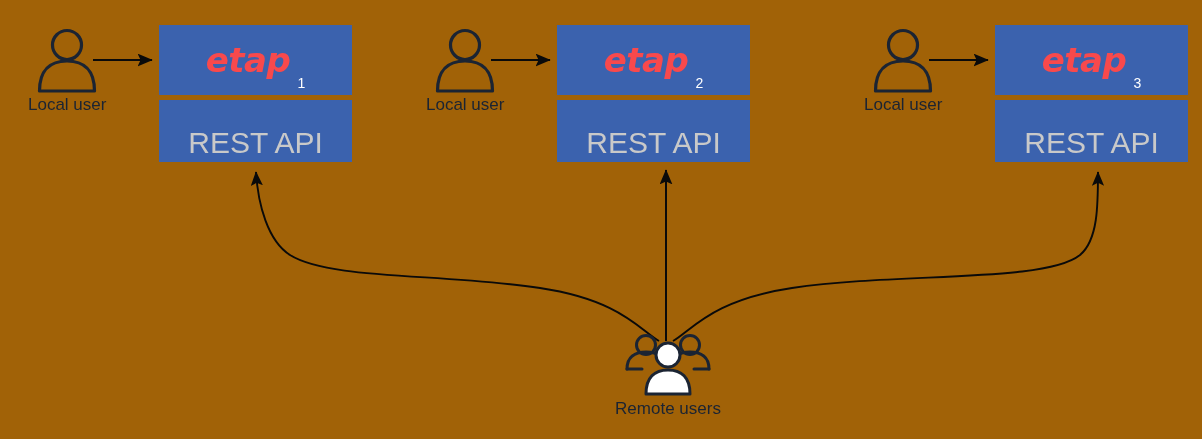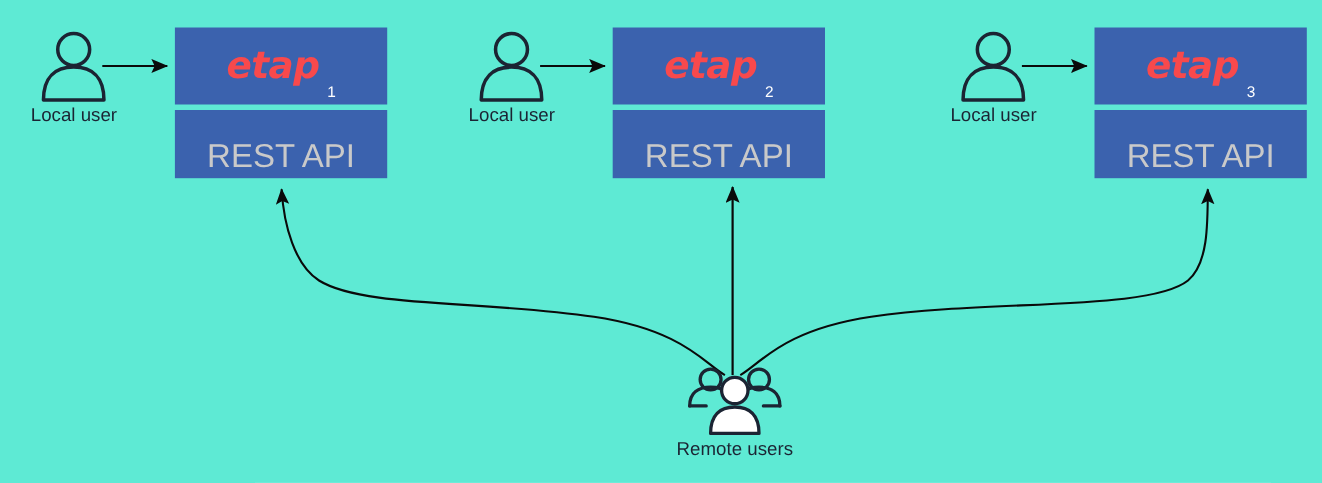--- a/index.html
+++ b/index.html
@@ -7,21 +7,21 @@
     padding: 0;
     background: #ffffff;
   }
   body {
     font-family: "Liberation Sans", sans-serif;
   }
   #canvas {
     position: relative;
     width: 1202px;
     height: 439px;
-    background: #5eead4;
+    background: #a16207;
     overflow: hidden;
   }
 
   
   .unit {
     position: absolute;
     width: 193px;
   }
   .etap-box {
     position: absolute;

